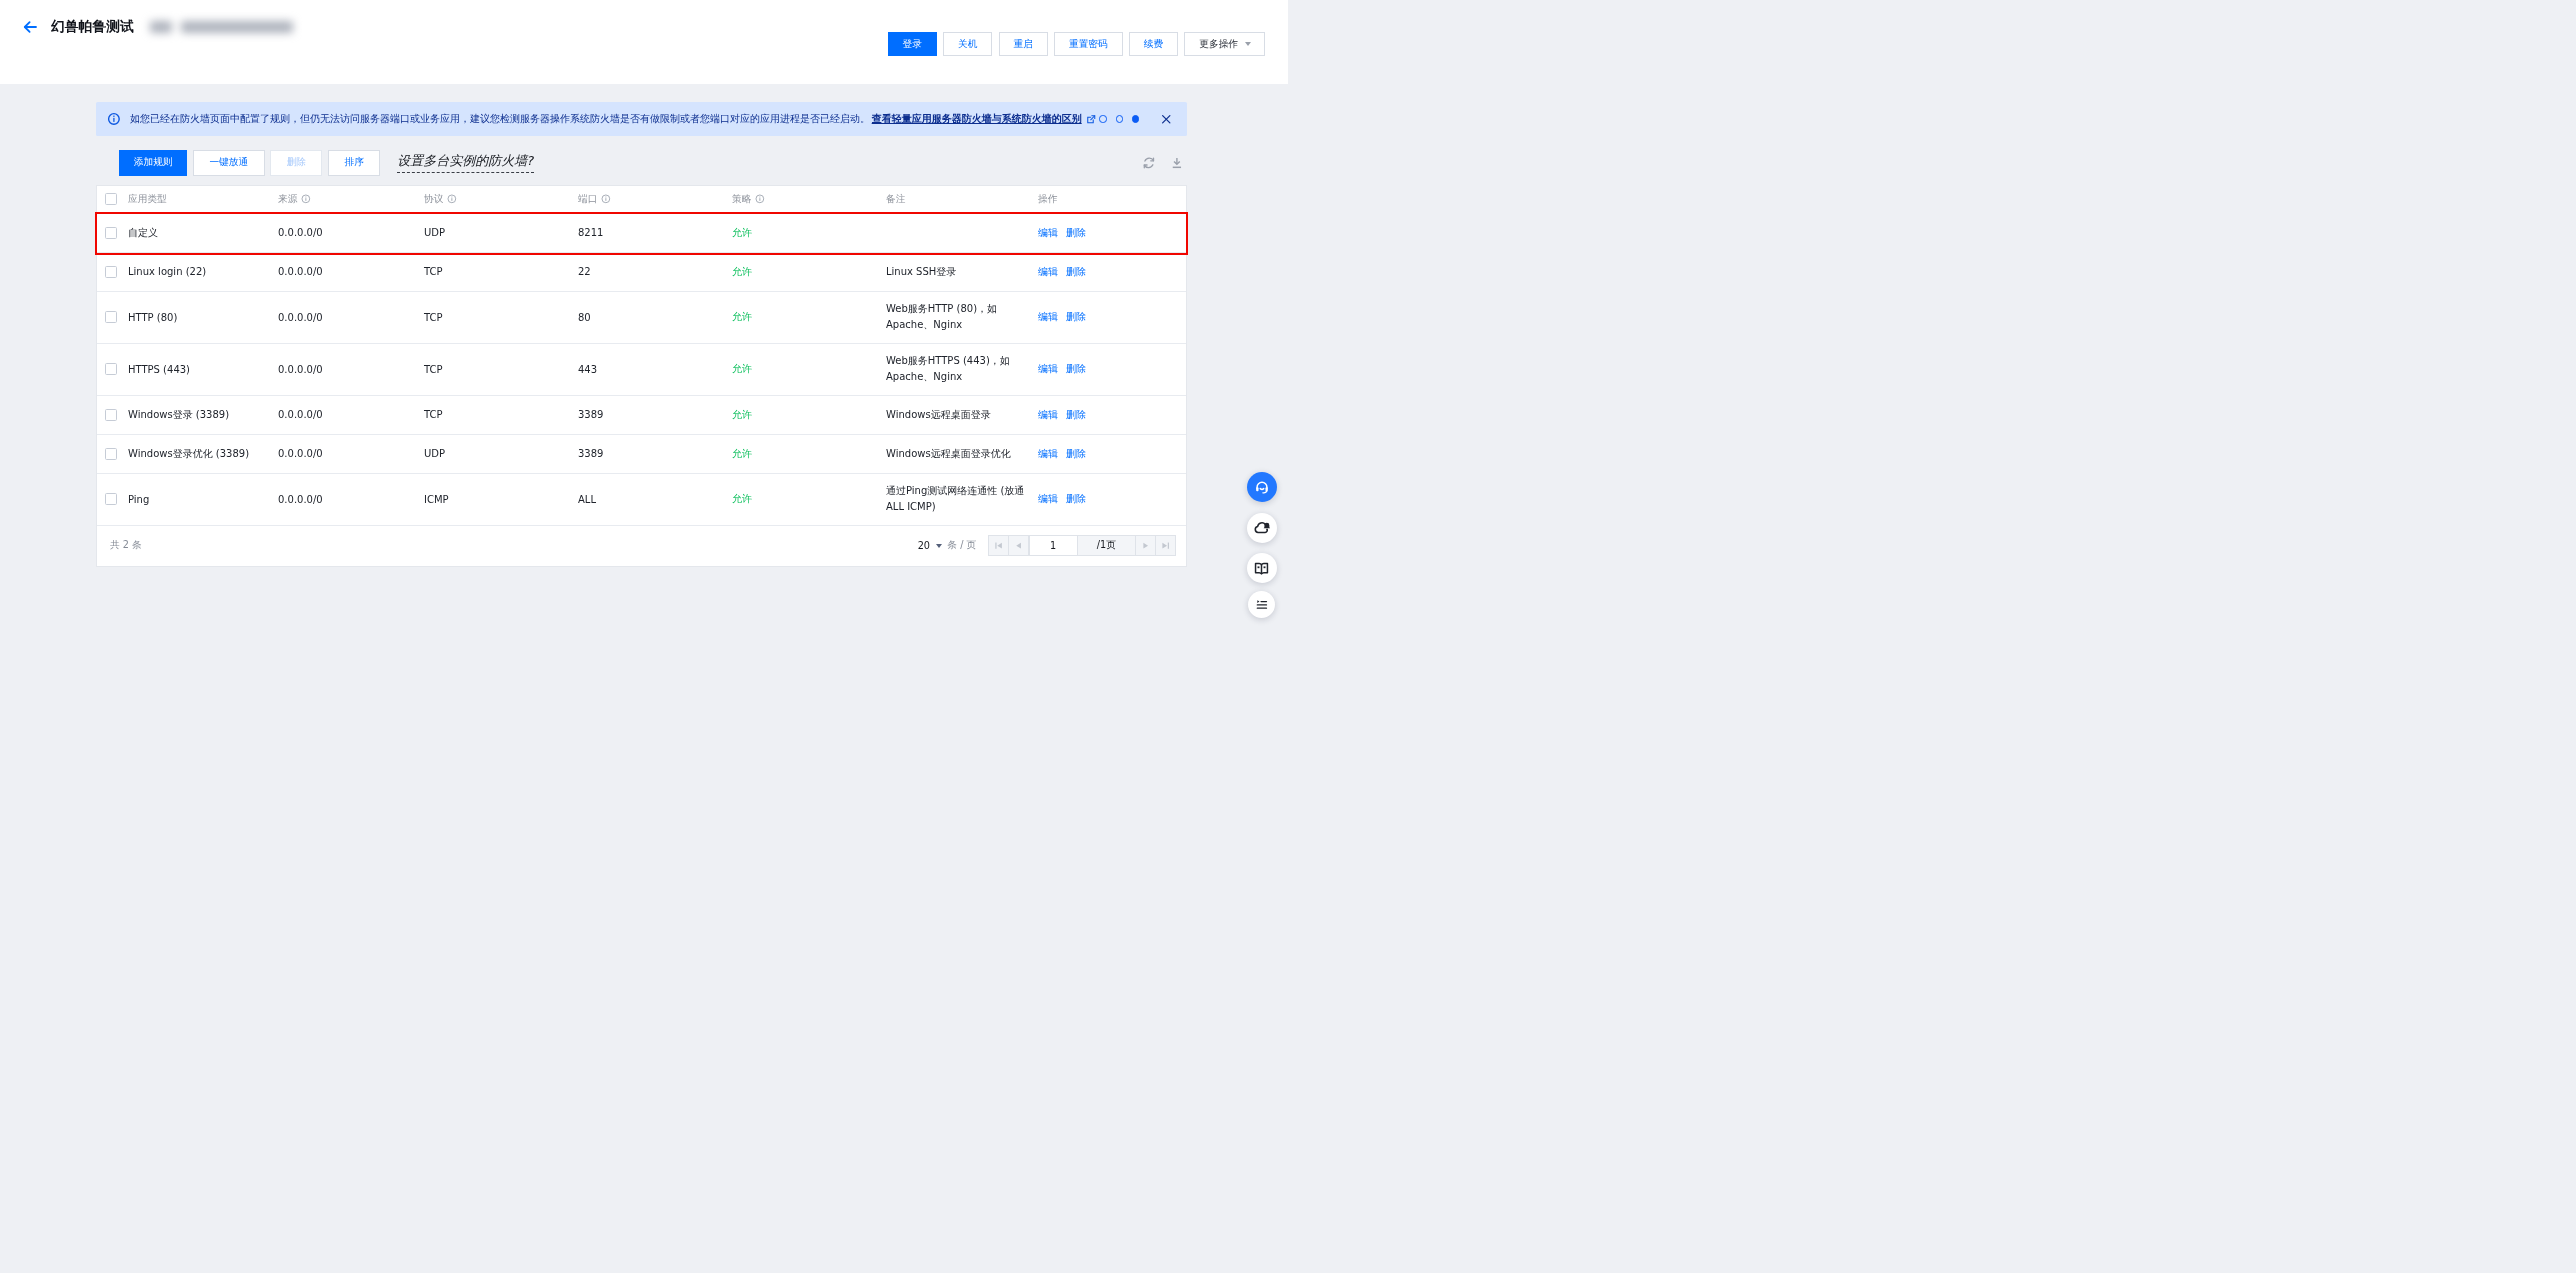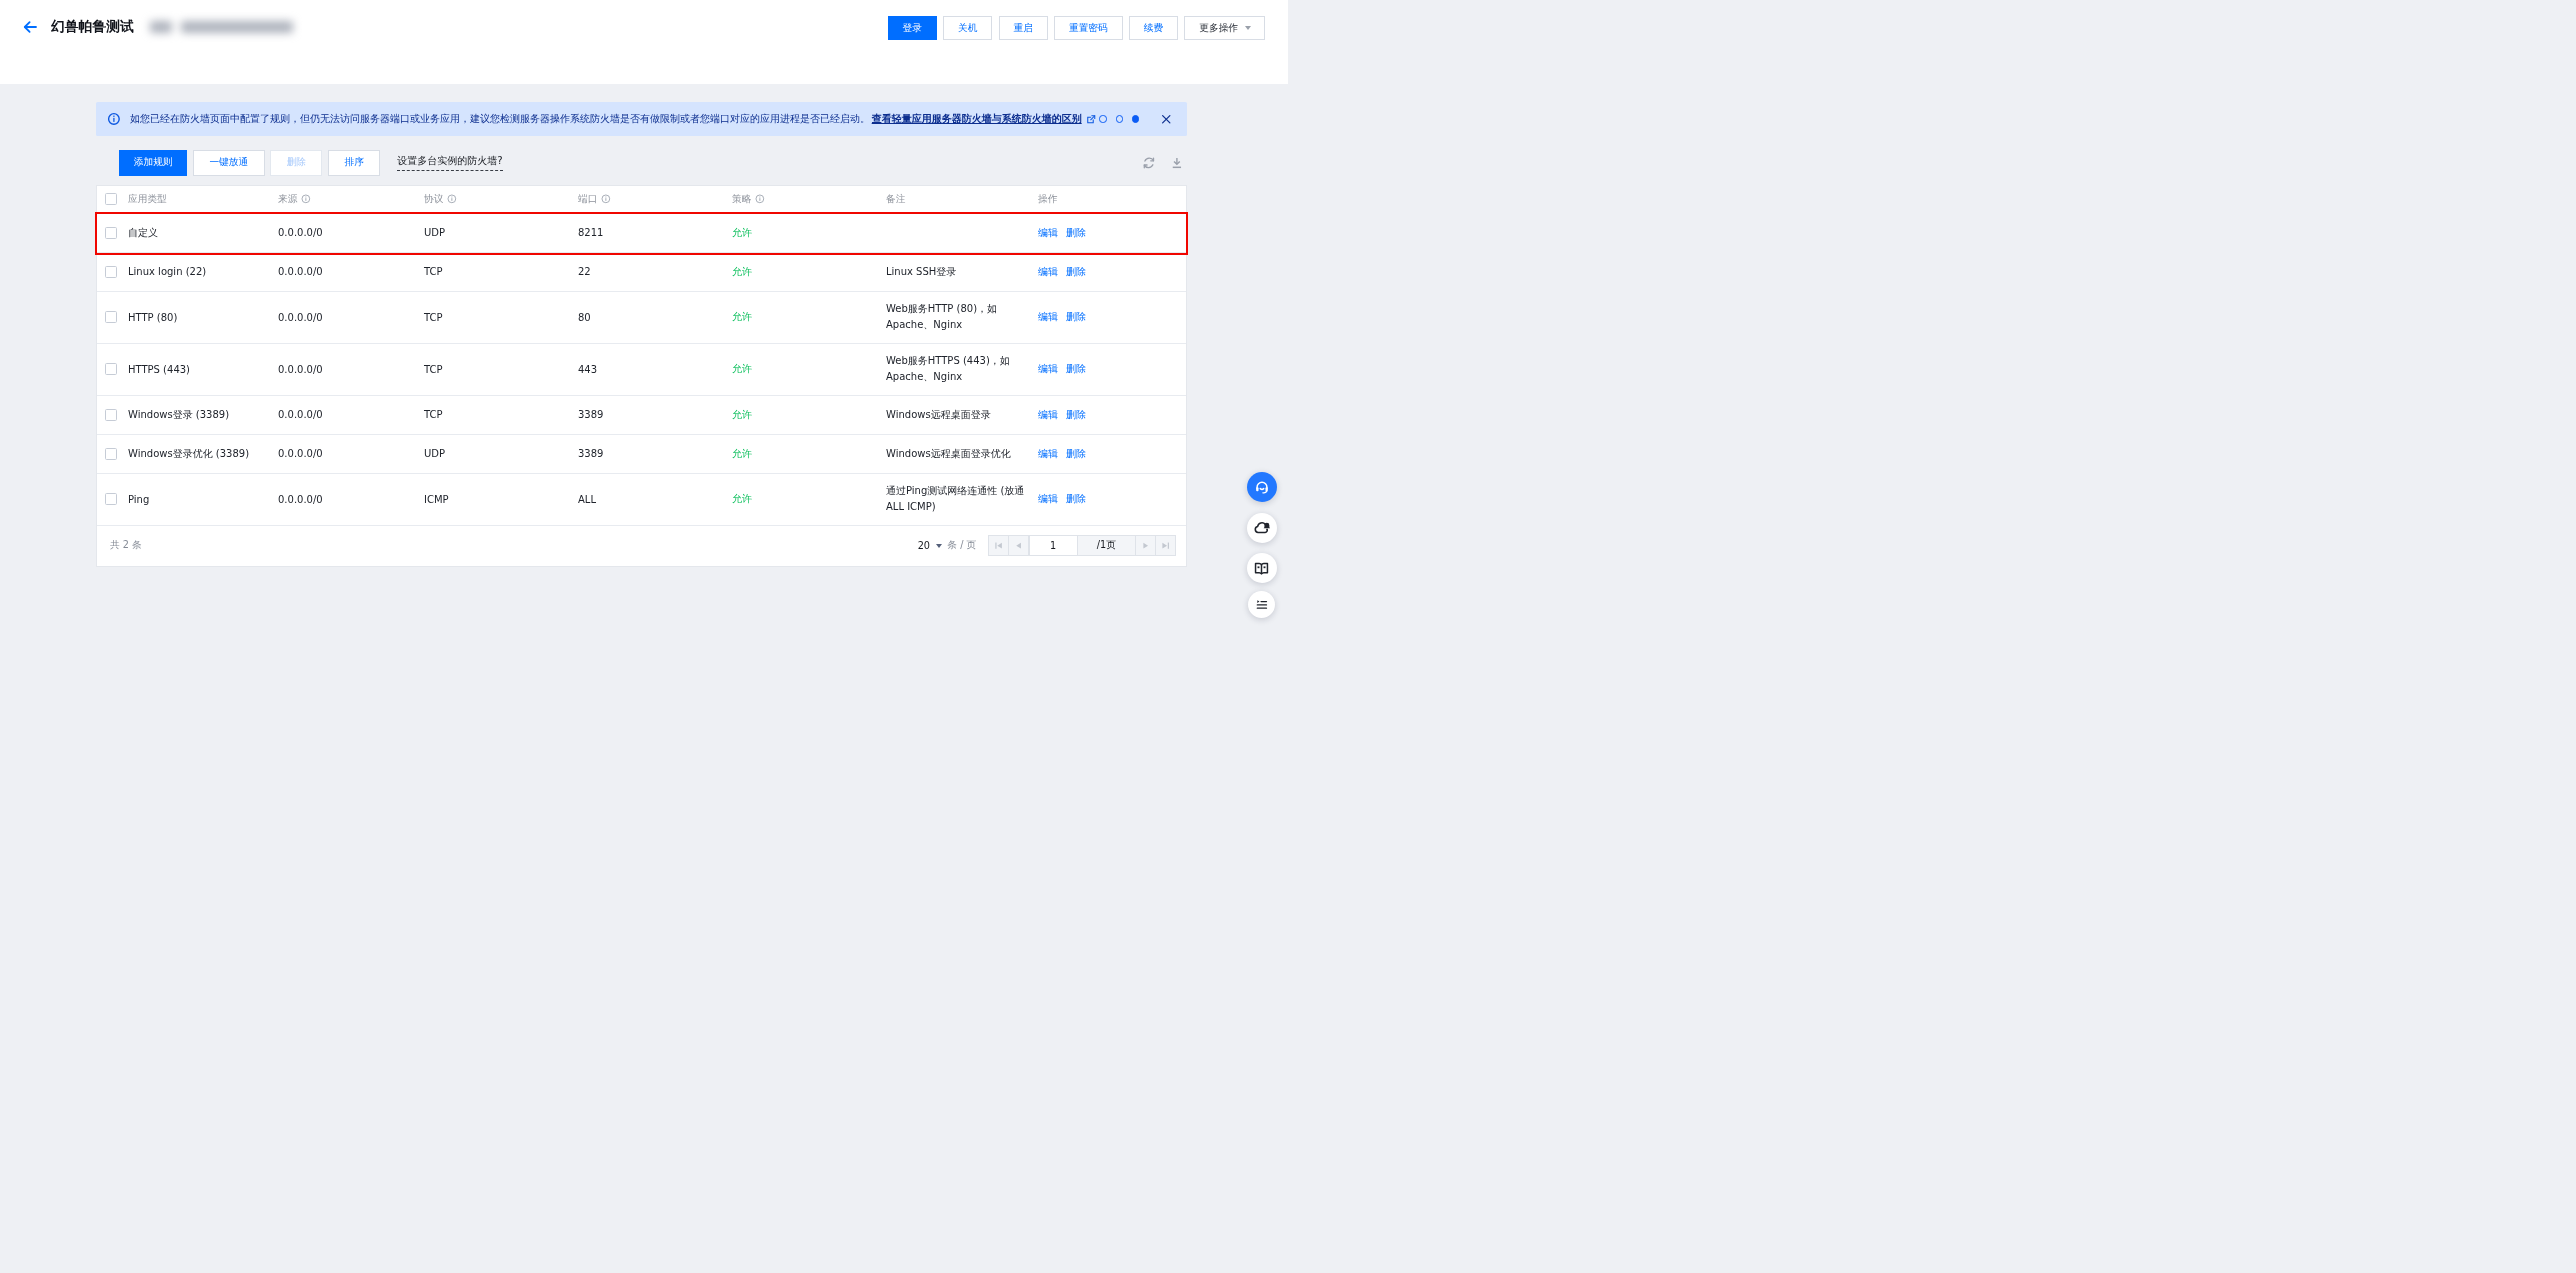--- a/index.html
+++ b/index.html
@@ -12,21 +12,21 @@
   }
   
   .topbar { background:#fff; height:84px; position:relative; }
   .title-row { display:flex; align-items:center; padding:18px 9px 0 21px; }
   .back-btn { display:flex; align-items:center; cursor:pointer; }
   .page-title { font-size:13.8px; font-weight:bold; color:#12151c; margin-left:12px; }
   .redacted { display:flex; gap:9px; margin-left:16px; filter:blur(4px); }
   .redacted .blob { height:11.3px; background:#9aa0ac; border-radius:2.4px; opacity:.8; }
   .blob.b1 { width:22.7px; }
   .blob.b2 { width:112px; }
-  .top-actions { position:absolute; top:16px; right:22.7px; display:flex; gap:6.5px; }
+  .top-actions { position:absolute; top:32px; right:22.7px; display:flex; gap:6.5px; }
   .btn { height:24px; font-size:9.7px; display:inline-flex; align-items:center; justify-content:center;
          padding:0 13.8px; border:0.8px solid transparent; background:#fff; cursor:pointer;
          font-family:inherit; }
   .btn.primary   { background:#006eff; color:#fff; border-color:#006eff; }
   .btn.secondary { border-color:#d8dde5; color:#006eff; }
   .btn.dropdown  { border-color:#d8dde5; color:#2a2f38; gap:6.5px; }
   .caret-down { width:0; height:0; border-left:3.2px solid transparent; border-right:3.2px solid transparent;
                 border-top:4px solid #9aa0aa; display:inline-block; }
   .tabs { position:absolute; left:22.7px; bottom:0; display:flex; }
   .tab { font-size:11.3px; color:#14171e; margin-right:32px; padding:0 0.8px 10.5px 0.8px; position:relative; cursor:pointer; }
@@ -45,22 +45,22 @@
   .dots { margin-left:auto; display:flex; gap:9px; align-items:center; }
   .dot { width:7.3px; height:7.3px; border-radius:50%; border:1.2px solid #0b5cf5; cursor:pointer; }
   .dot.filled { background:#0b5cf5; }
   .banner-close { margin-left:22px; display:flex; cursor:pointer; }
 
   
   .toolbar { margin-top:13.8px; display:flex; align-items:center;padding-left:23px; }
   .toolbar .btn { height:26px; }
   .btn.tb { border-color:#d8dde5; color:#006eff; margin-left:5.7px; padding:0 15.4px; }
   .btn.tb.disabled { color:#a5c8fb; border-color:#e3e8ef; cursor:default; }
-  .hint { margin-left:17px; font-size:10px; color:#16191f; border-bottom:0.8px dashed #383d45;
-          padding-bottom:2.4px; cursor:pointer; }
+  .hint { margin-left:17px; font-size:13px; color:#16191f; border-bottom:0.8px dashed #383d45;
+          padding-bottom:2.4px; cursor:pointer;font-style:italic; }
   .tool-icons { margin-left:auto; display:flex; gap:13.8px; margin-right:3.2px; align-items:center; }
   .tool-ic { cursor:pointer; display:flex; }
 
   
   .table-card { margin-top:9px; background:#14532d; border:0.8px solid #e4e7ec; }
   .tr { display:grid; grid-template-columns:31px 150px 146px 154px 154px 154px 152px 1fr;
         align-items:center; border-bottom:0.8px solid #e8ebf0; min-height:39px; background:#fff;
         font-size:10px; color:#20242c; }
   .tr.head { min-height:28px; color:#8d929b; font-size:9.7px; border-bottom:0.8px solid #dfe3e9; }
   .tr.tall { min-height:52px; }

